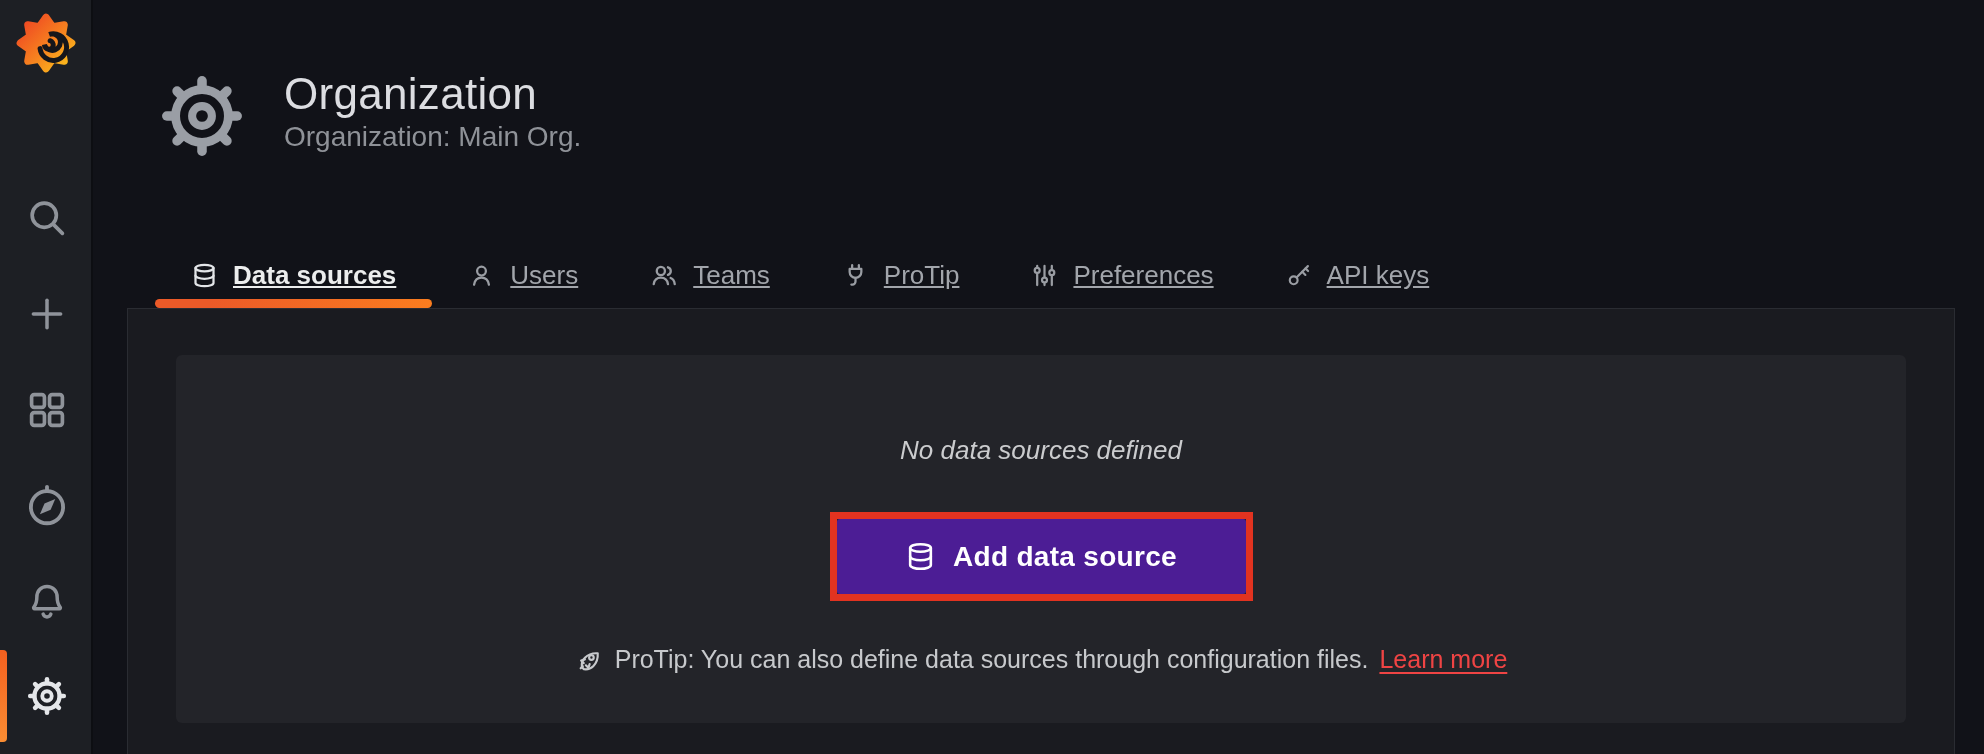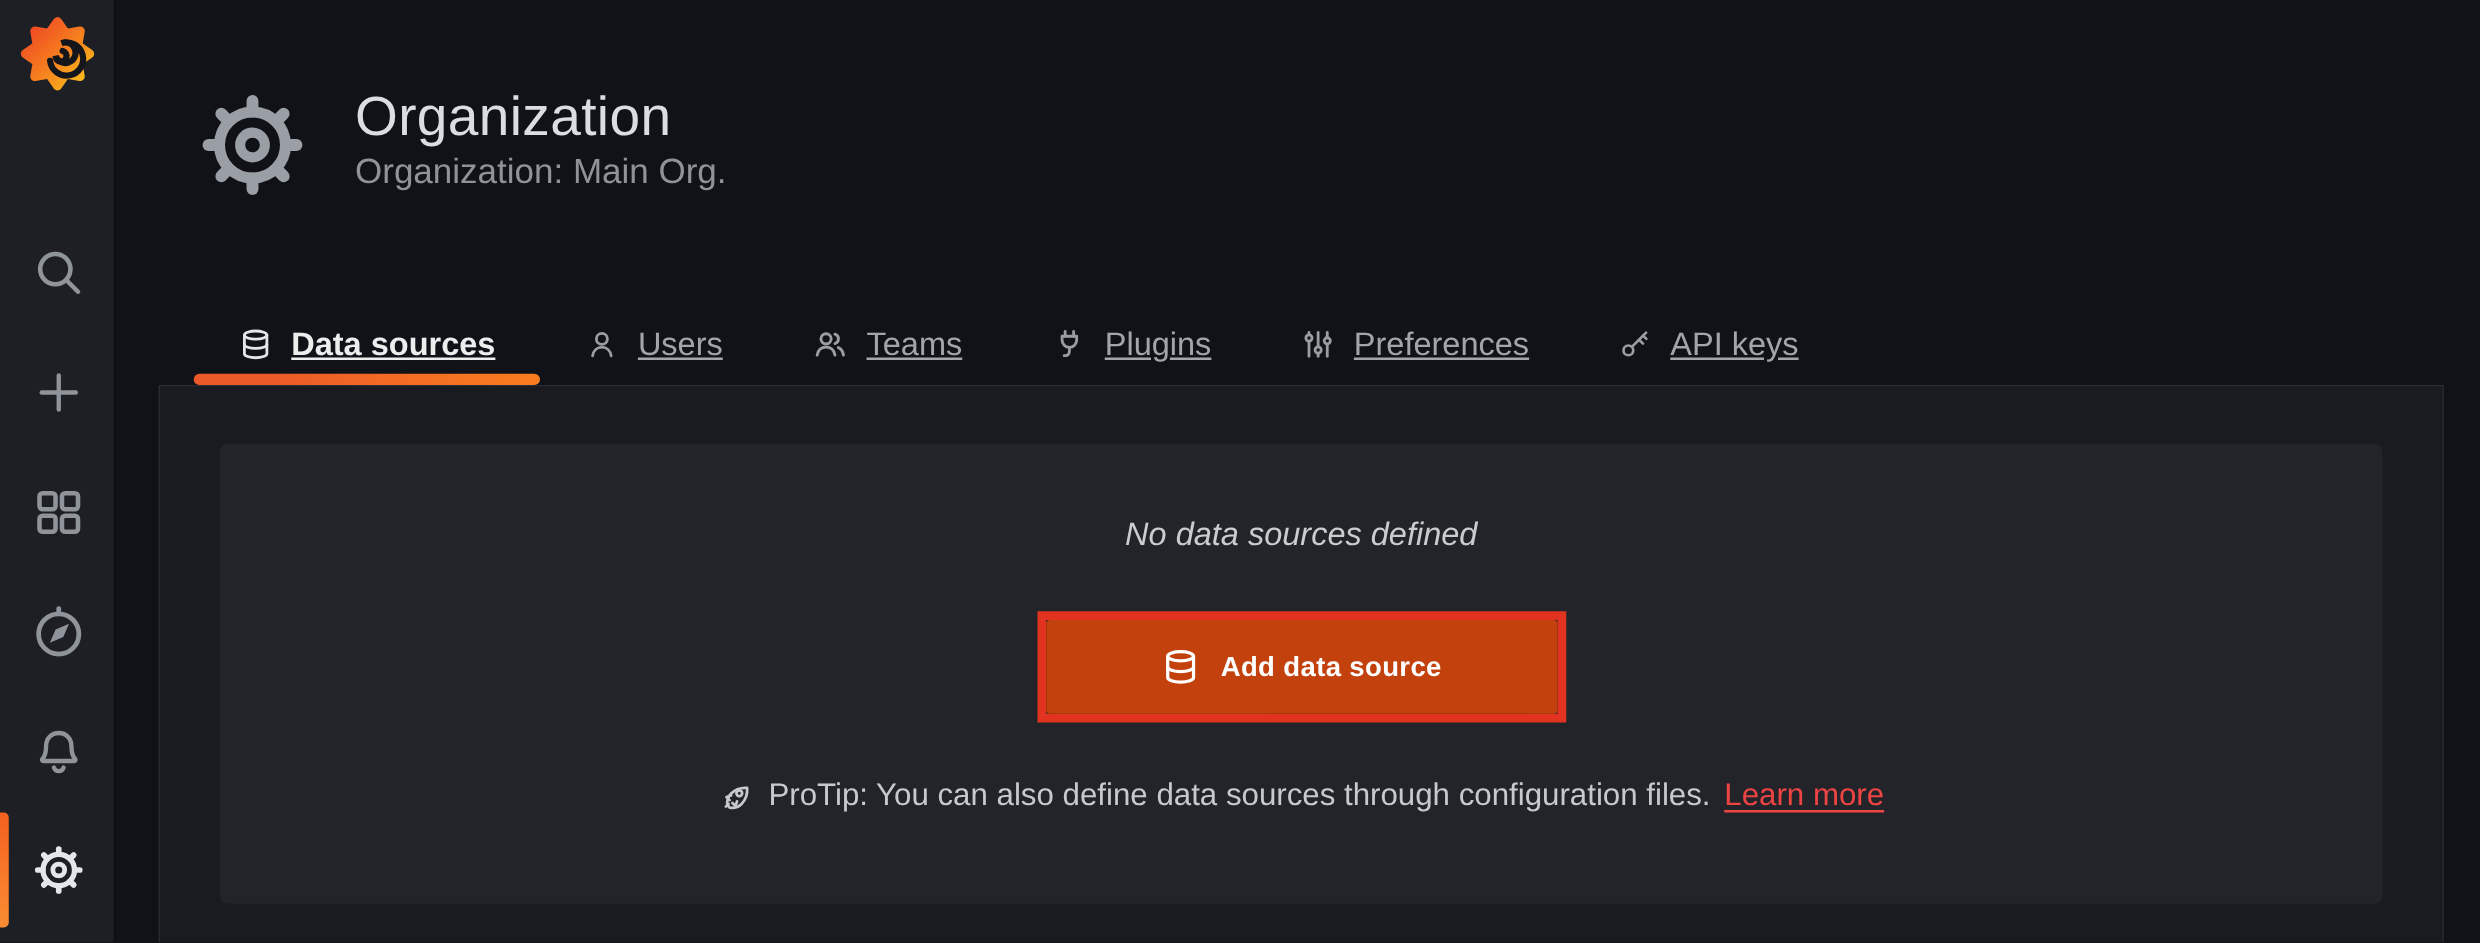--- a/index.html
+++ b/index.html
@@ -62,31 +62,31 @@
   .tab-content {
     position:absolute; left:127px; top:308px; width:1828px; height:446px;
     background:#1a1b20;
     border:1px solid #2a2c32; border-bottom:none;
   }
   .empty-panel {
     margin:46px auto 0; width:1730px; height:368px;
     background:#232429; border-radius:6px;
     display:flex; flex-direction:column; align-items:center;
   }
-  .empty-msg { margin-top:57px; font-size:26px; font-style:italic; color:#cbccce; }
+  .empty-msg { margin-top:80px; font-size:26px; font-style:italic; color:#cbccce; }
 
   .cta-annotation {
     margin-top:46px;
     border:7px solid #e23320;
   }
   .btn-primary {
     width:409px; height:75px; border:none; border-radius:3px;
-    background:#c2410c; color:#ffffff;
+    background:#4c1d95; color:#ffffff;
     font-family:"Liberation Sans", sans-serif;
-    font-size:22px; font-weight:700; letter-spacing:.3px;
+    font-size:28px; font-weight:700; letter-spacing:.3px;
     display:flex; align-items:center; justify-content:center; gap:17px;
     cursor:pointer;
   }
   .btn-primary .b-icon { color:#ffffff; }
 
   .protip {
     margin-top:44px; display:flex; align-items:center; gap:11px;
     font-size:25px; color:#c7c9cc;
   }
   .protip .p-icon { color:#c7c9cc; }
@@ -317,21 +317,21 @@
         </svg>
       </span>
     <span>Teams</span>
   </div>
   <div class="tab">
     <span class="t-icon">
         <svg width="27" height="27">
           <use href="#ic-plug"></use>
         </svg>
       </span>
-    <span>Plugins</span>
+    <span>ProTip</span>
   </div>
   <div class="tab">
     <span class="t-icon">
         <svg width="27" height="27">
           <use href="#ic-sliders"></use>
         </svg>
       </span>
     <span>Preferences</span>
   </div>
   <div class="tab">

